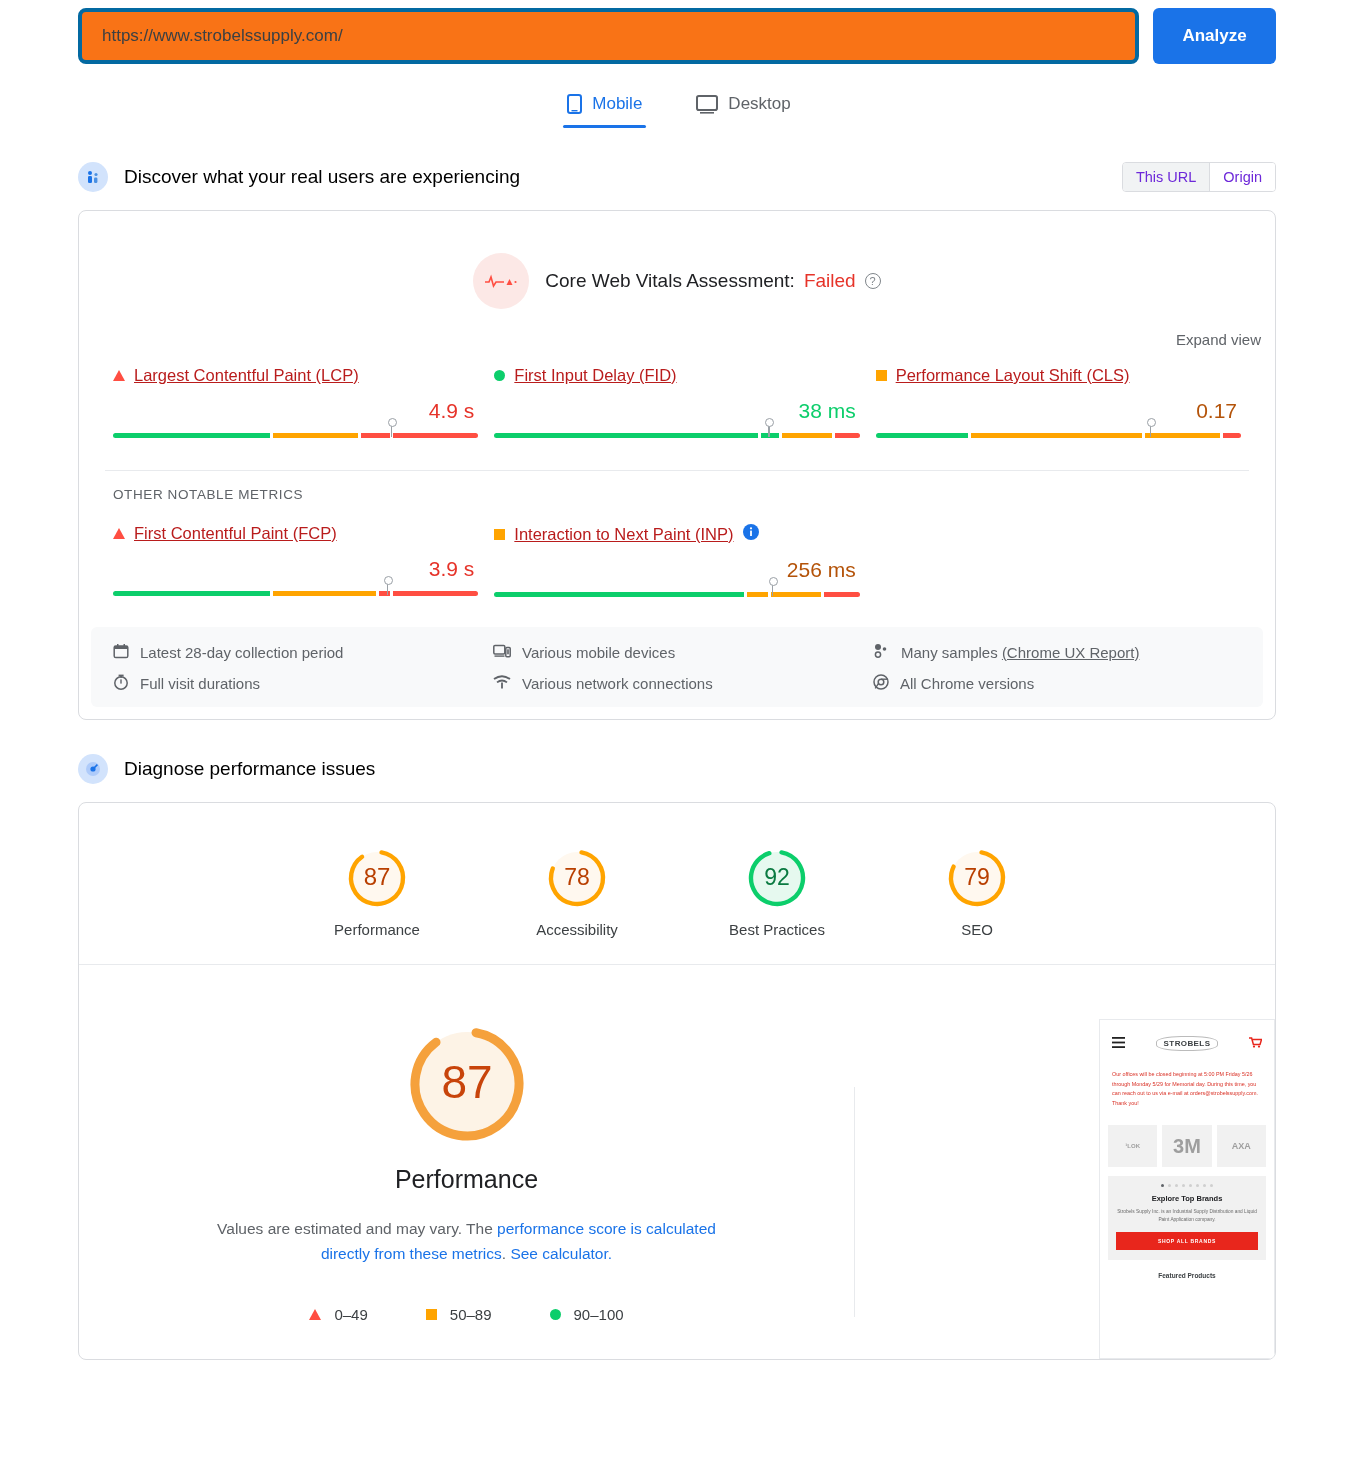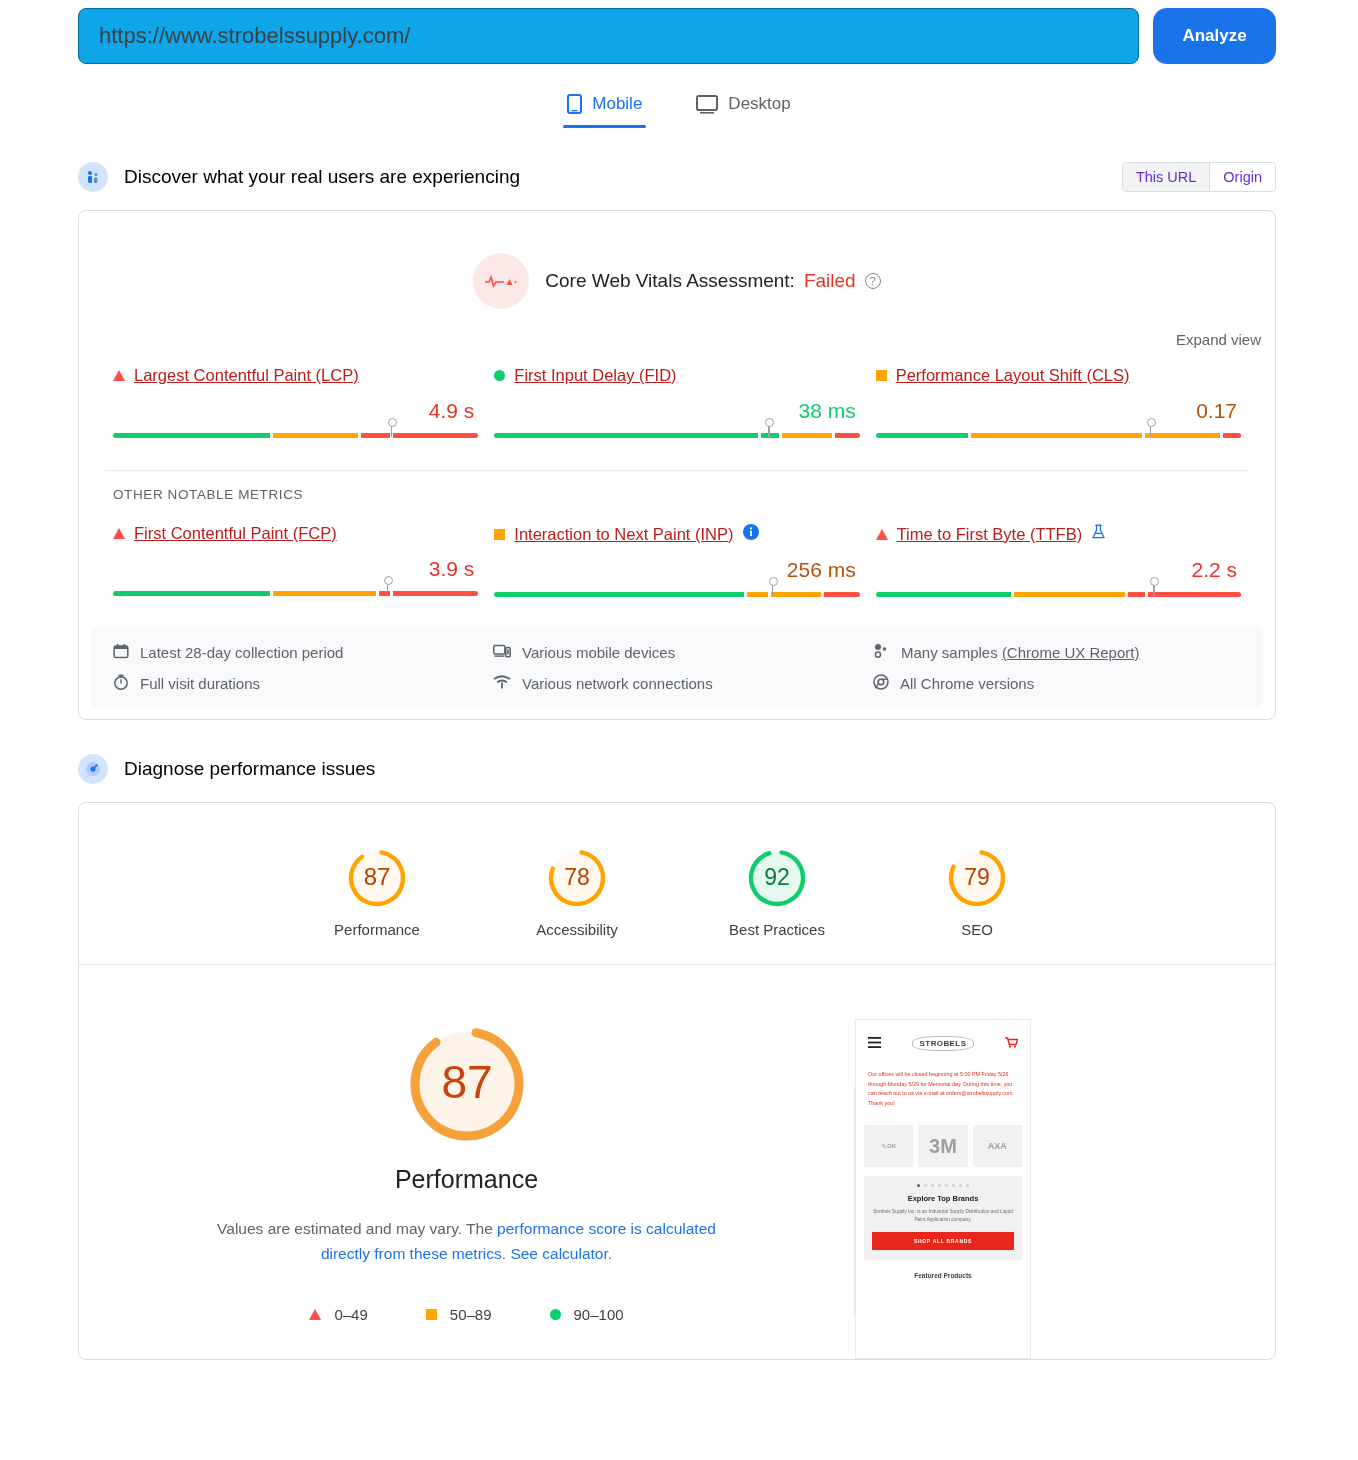--- a/index.html
+++ b/index.html
@@ -8,26 +8,26 @@
     background: #ffffff;
     font-family: "Liberation Sans", sans-serif;
     color: #202124;
     overflow: hidden;
     position: relative;
   }
 
   
   .url-row { display: flex; align-items: stretch; gap: 14px; padding: 8px 82px 0 78px; }
   .url-input {
-    flex: 1; height: 56px; border: 1px solid #0369a1; border-radius: 8px;
-    background: #0ea5e9; font-size: 22px; color: #3c4043; padding: 0 20px;
+    flex: 1; height: 56px; border: 4px solid #0369a1; border-radius: 8px;
+    background: #f97316; font-size: 17px; color: #3c4043; padding: 0 20px;
     font-family: "Liberation Sans", sans-serif; outline: none;
   }
   .analyze-btn {
-    width: 123px; background: #1a73e8; color: #fff; border: none; border-radius: 14px;
+    width: 123px; background: #1a73e8; color: #fff; border: none; border-radius: 6px;
     font-size: 17px; font-weight: 700; cursor: pointer;
     font-family: "Liberation Sans", sans-serif;
   }
 
   
   .ff-tabs { display: flex; justify-content: center; gap: 46px; margin-top: 24px; }
   .ff-tab {
     display: flex; align-items: center; gap: 10px; padding: 6px 4px 14px;
     font-size: 17px; color: #5f6368; cursor: pointer; position: relative;
   }
@@ -135,21 +135,21 @@
   .perf-desc {
     font-size: 15.5px; color: #5f6368; line-height: 25px; margin-top: 22px;
     max-width: 500px; margin-left: auto; margin-right: auto;
   }
   .perf-desc a { color: #1a73e8; text-decoration: none; }
   .legend { display: flex; justify-content: center; gap: 58px; margin-top: 40px; font-size: 15px; color: #3c4043; }
   .legend span { display: flex; align-items: center; gap: 13px; }
   .vline { width: 1px; background: #e8eaed; height: 230px; align-self: flex-start; margin-top: 68px; }
 
   
-  .thumb-col { width: 420px; display: flex; justify-content: flex-start; }
+  .thumb-col { width: 420px; display: flex; justify-content: flex-end; }
   .phone {
     width: 176px; height: 340px; border: 1px solid #e8eaed; background: #fff;
     overflow: hidden; position: relative; font-family: "Liberation Sans", sans-serif;
   }
   .ph-head { display: flex; align-items: center; justify-content: space-between; padding: 14px 12px 8px; }
   .ph-logo { font-size: 8px; font-weight: 700; color: #3c4043; letter-spacing: .4px;
              border: 1px solid #bbb; border-radius: 40%; padding: 2px 7px; }
   .ph-notice { font-size: 5.4px; color: #d93025; line-height: 9.5px; padding: 10px 12px 0; text-align: left; }
   .ph-brands { display: flex; gap: 5px; padding: 14px 8px 0; align-items: center; height: 62px; }
   .ph-brand { background: #f1f1f1; flex: 1; height: 42px; display: flex; align-items: center;
@@ -336,46 +336,20 @@
           <i class="seg-o" style="width:6%"></i>
             <i class="gap"></i>
           <i class="seg-o" style="width:14%"></i>
             <i class="gap"></i>
           <i class="seg-r" style="width:10%"></i>
         </div>
         <div class="marker" style="left:76%"></div>
       </div>
     </div>
 
-    <div class="metric">
-      <div class="metric-name">
-        <span class="tri"></span>
-        <span class="lbl">Time to First Byte (TTFB)</span>
-        <span>
-          <svg width="15" height="16" viewBox="0 0 15 16">
-            <path d="M5.6 1.4 V6 L2 13.6 H13 L9.4 6 V1.4 Z" fill="none" stroke="#1a73e8" stroke-width="1.3"></path>
-            <path d="M4.2 1.4 H10.8" stroke="#1a73e8" stroke-width="1.3"></path>
-            <path d="M4.2 9.4 H10.8" stroke="#1a73e8" stroke-width="1.3"></path>
-          </svg>
-        </span>
-      </div>
-      <div class="metric-val v-red">2.2 s</div>
-      <div class="bar-wrap">
-        <div class="bar">
-          <i class="seg-g" style="width:38%"></i>
-            <i class="gap"></i>
-          <i class="seg-o" style="width:31%"></i>
-            <i class="gap"></i>
-          <i class="seg-r" style="width:5%"></i>
-            <i class="gap"></i>
-          <i class="seg-r" style="width:26%"></i>
-        </div>
-        <div class="marker" style="left:76%"></div>
-      </div>
-    </div>
   </div>
 
   <div class="meta">
     <div class="meta-item">
       <span>
         <svg width="16" height="16" viewBox="0 0 16 16">
             <rect x="1.2" y="3" width="13.6" height="11.6" rx="1.6" fill="none" stroke="#5f6368" stroke-width="1.5"></rect>
             <rect x="1.2" y="3" width="13.6" height="3" fill="#5f6368"></rect>
           <rect x="4" y="1" width="1.5" height="3" fill="#5f6368"></rect>
             <rect x="10.5" y="1" width="1.5" height="3" fill="#5f6368"></rect>

